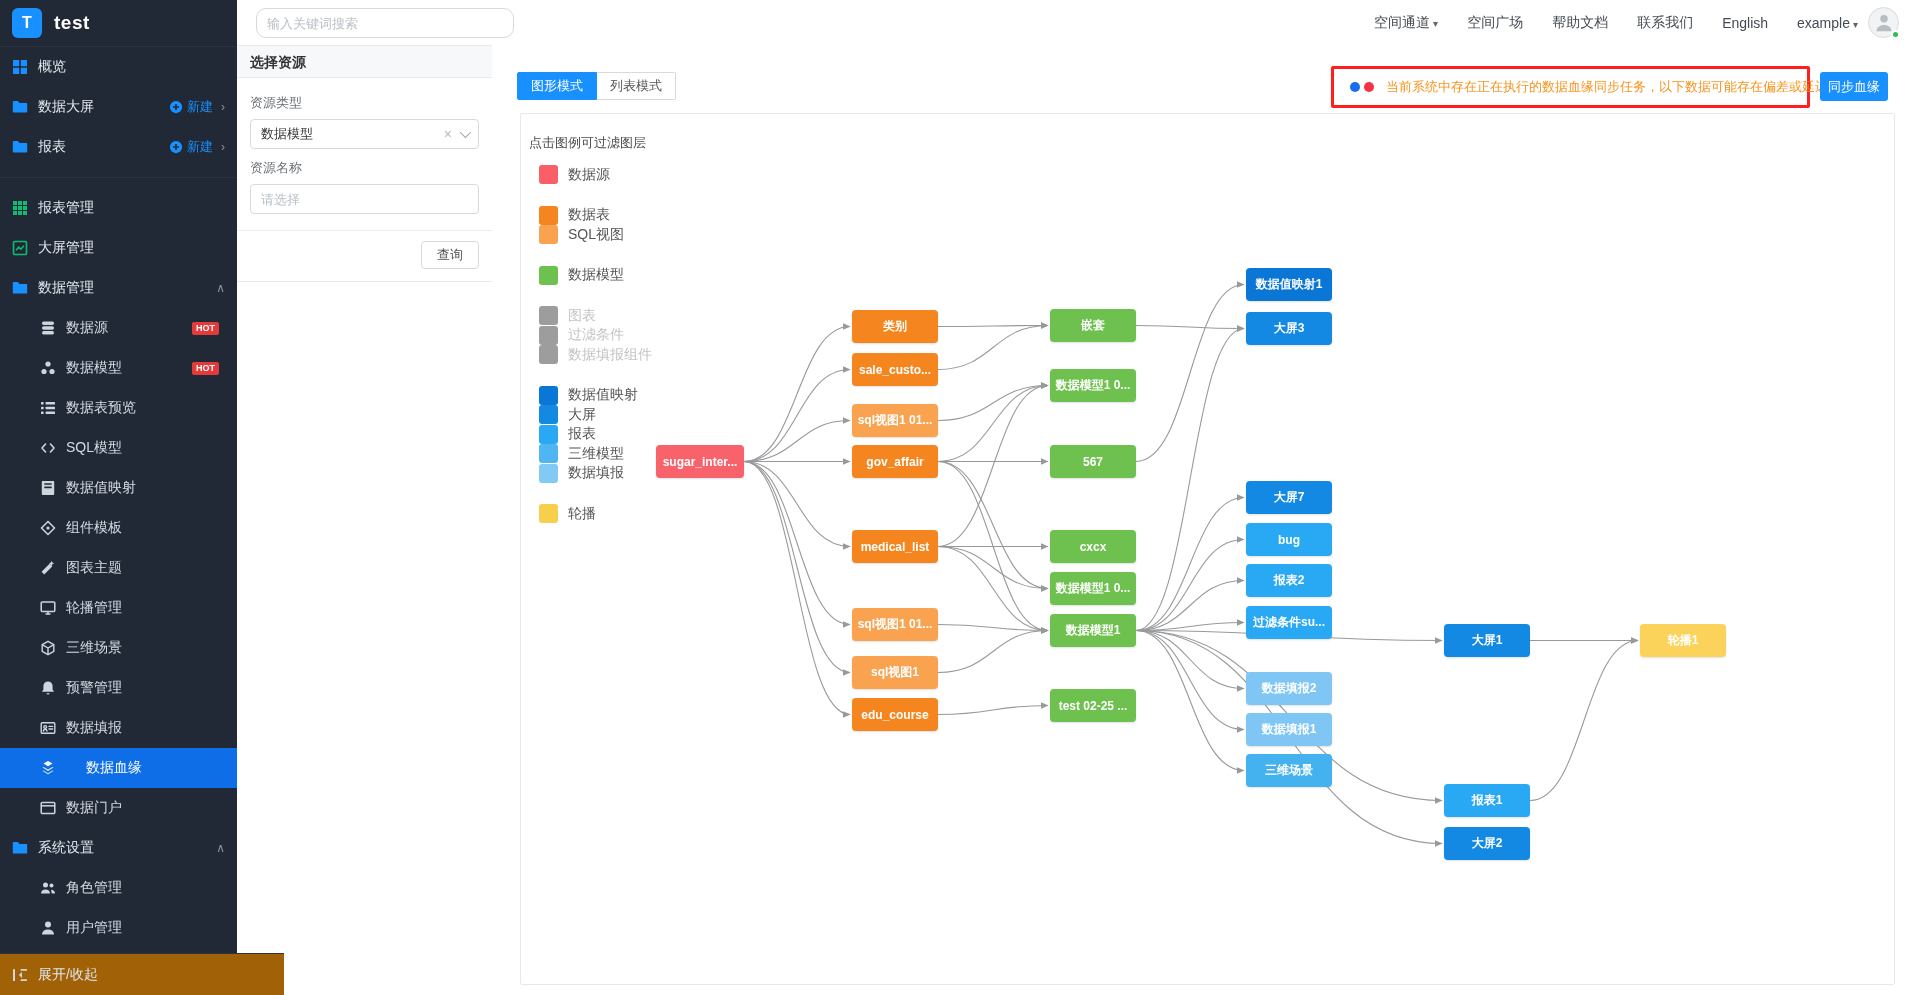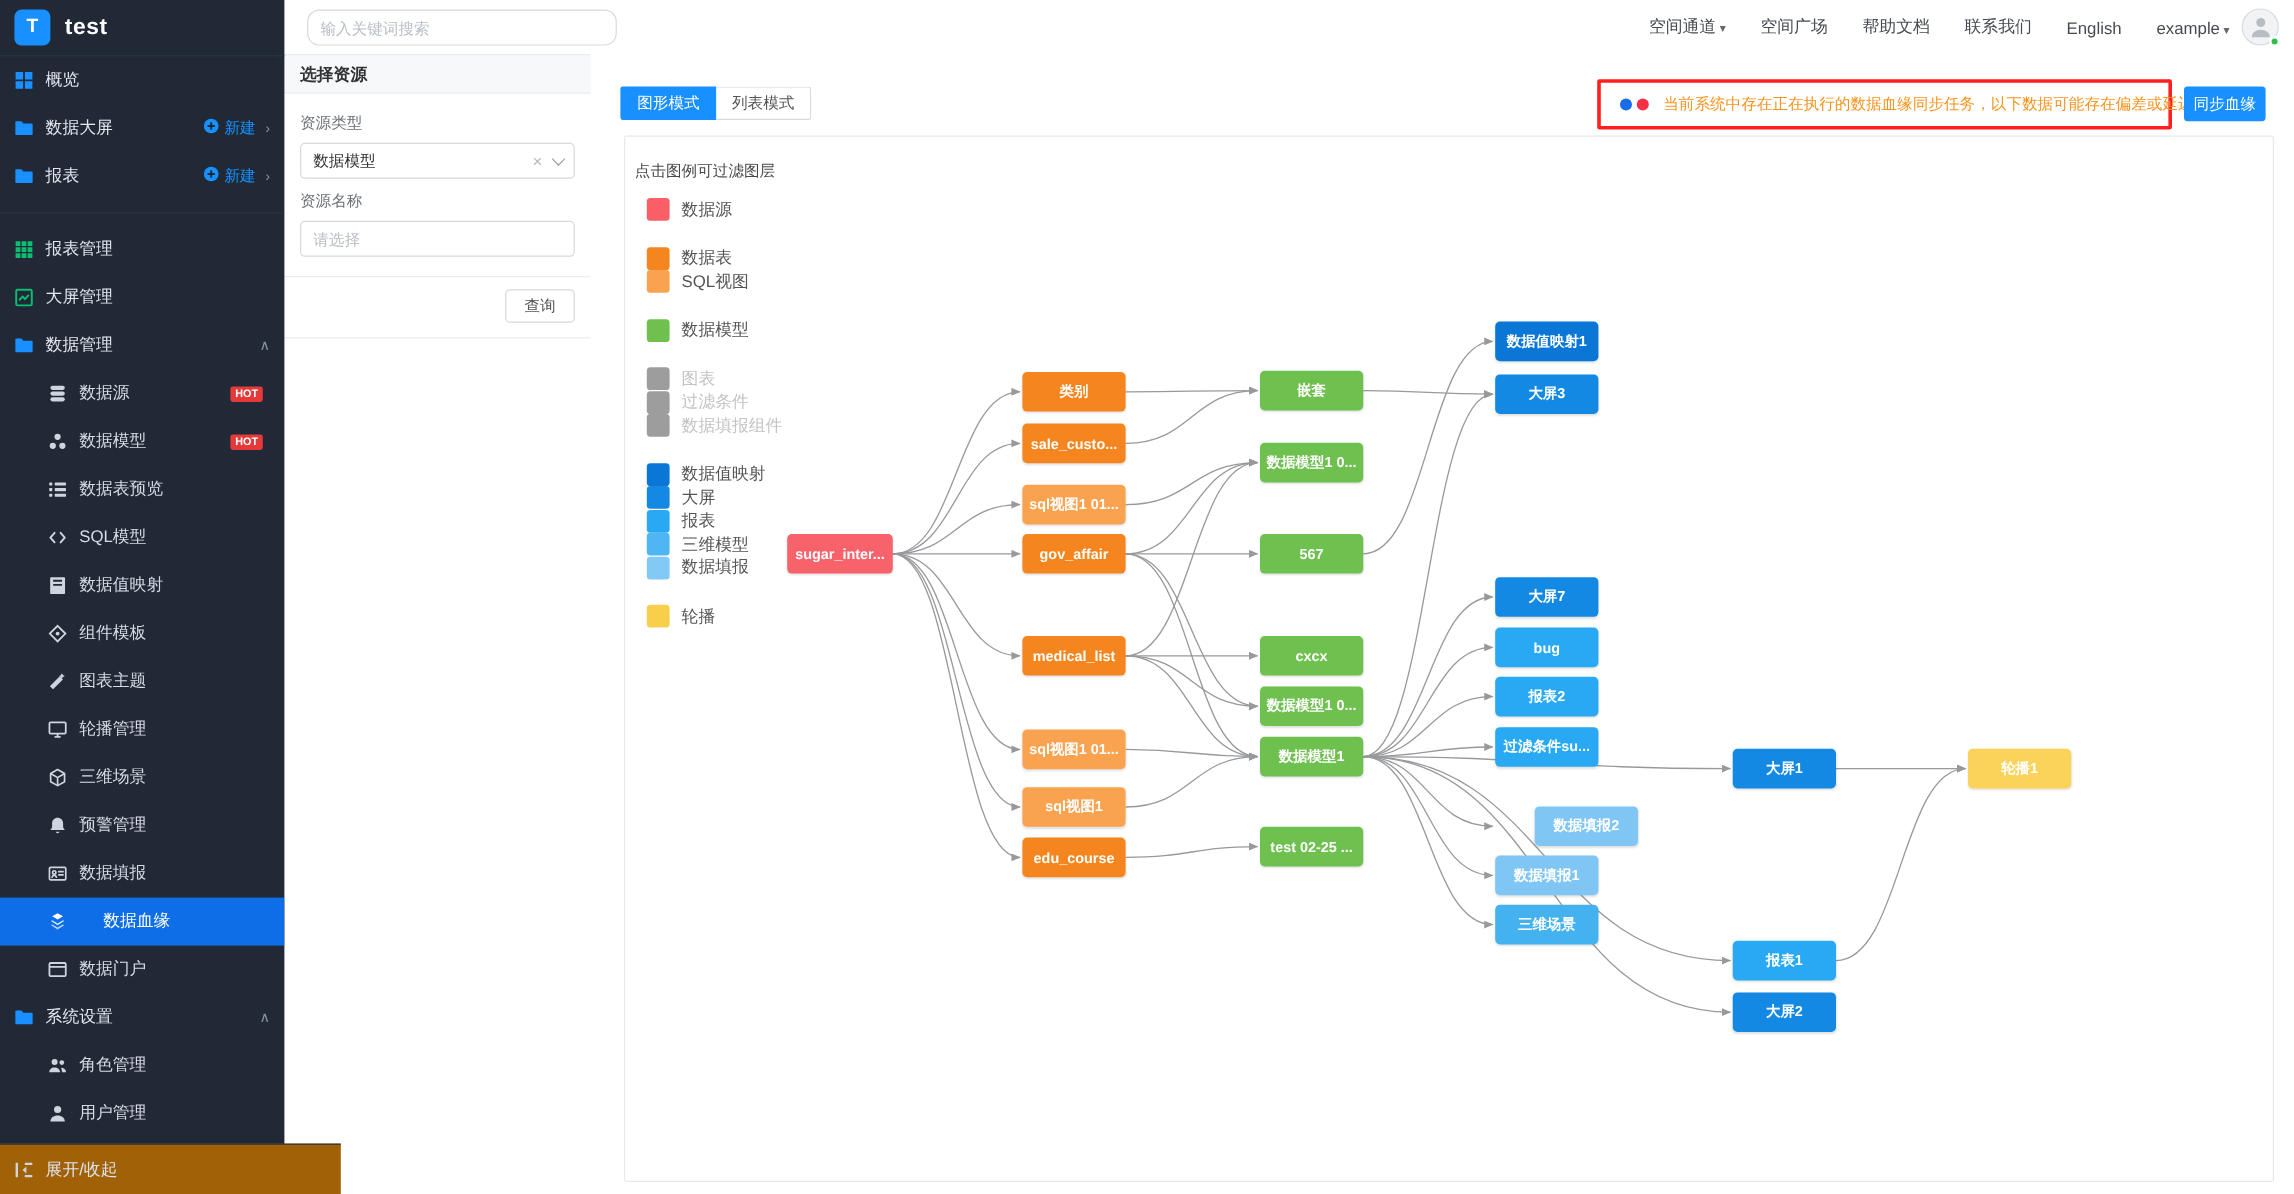--- a/index.html
+++ b/index.html
@@ -17,21 +17,21 @@
   .sb-nav { position:absolute; top:47px; left:0; right:0; bottom:42px; overflow:hidden; }
   .sb-item { height:40px; display:flex; align-items:center; padding:0 12px; font-size:14px;
     cursor:pointer; position:relative; color:#e3e7ee; }
   .sb-item.child { padding-left:40px; color:#d6dbe4; }
   .sb-item.active { background:#0d6ee8; color:#fff;gap:20px; }
   .sb-ico { width:16px; height:16px; display:inline-flex; flex:none; color:#cfd5de; }
   .sb-ico svg { width:16px; height:16px; }
   .sb-label { margin-left:10px; white-space:nowrap; }
   .sb-badge { margin-left:auto; margin-right:6px; background:#e53a3a; color:#fff; font-size:9px;
     font-weight:bold; padding:1px 4px; border-radius:2px; line-height:11px; }
-  .sb-action { margin-left:auto; color:#1890ff; font-size:13px; display:flex; gap:4px; }
+  .sb-action { margin-left:auto; color:#1890ff; font-size:13px; display:flex; align-items:center; gap:4px; }
   .sb-action .plus { width:14px; height:14px; display:inline-flex; }
   .sb-action .plus svg{ width:14px; height:14px; }
   .sb-chev { margin-left:8px; color:#8a93a3; font-size:12px; }
   .sb-chev.solo { margin-left:auto; }
   .sb-divider { border-top:1px solid #2b3442; margin:10px 0; }
   .collapse-row { position:absolute; bottom:0; left:0; width:284px; height:42px;
     border-top:1px solid #2b3442; display:flex; align-items:center; padding:0 12px;
     font-size:14px; color:#dfe4ec; cursor:pointer; background:#a16207; }
 
   
@@ -535,21 +535,21 @@
       <div class="gnode" title="cxcx" style="left: 529px; top: 416px; background: rgb(110, 192, 79);">cxcx</div>
       <div class="gnode" title="数据模型1 0..." style="left: 529px; top: 458px; background: rgb(110, 192, 79);">数据模型1 0...</div>
       <div class="gnode" title="数据模型1" style="left: 529px; top: 500px; background: rgb(110, 192, 79);">数据模型1</div>
       <div class="gnode" title="test 02-25 ..." style="left: 529px; top: 575px; background: rgb(110, 192, 79);">test 02-25 ...</div>
       <div class="gnode" title="数据值映射1" style="left: 725px; top: 154px; background: rgb(10, 119, 215);">数据值映射1</div>
       <div class="gnode" title="大屏3" style="left: 725px; top: 198px; background: rgb(19, 137, 228);">大屏3</div>
       <div class="gnode" title="大屏7" style="left: 725px; top: 367px; background: rgb(19, 137, 228);">大屏7</div>
       <div class="gnode" title="bug" style="left: 725px; top: 409px; background: rgb(41, 169, 244);">bug</div>
       <div class="gnode" title="报表2" style="left: 725px; top: 450px; background: rgb(41, 169, 244);">报表2</div>
       <div class="gnode" title="过滤条件su..." style="left: 725px; top: 492px; background: rgb(41, 169, 244);">过滤条件su...</div>
-      <div class="gnode" title="数据填报2" style="left: 725px; top: 558px; background: rgb(127, 198, 244); margin-left: 33px;">数据填报2</div>
+      <div class="gnode" title="数据填报2" style="left: 725px; top: 558px; background: rgb(127, 198, 244);">数据填报2</div>
       <div class="gnode" title="数据填报1" style="left: 725px; top: 599px; background: rgb(127, 198, 244);">数据填报1</div>
       <div class="gnode" title="三维场景" style="left: 725px; top: 640px; background: rgb(69, 178, 240);">三维场景</div>
       <div class="gnode" title="大屏1" style="left: 923px; top: 510px; background: rgb(19, 137, 228);">大屏1</div>
       <div class="gnode" title="报表1" style="left: 923px; top: 670px; background: rgb(41, 169, 244);">报表1</div>
       <div class="gnode" title="大屏2" style="left: 923px; top: 713px; background: rgb(19, 137, 228);">大屏2</div>
       <div class="gnode" title="轮播1" style="left: 1119px; top: 510px; background: rgb(251, 211, 91);">轮播1</div>
     </div>
 </main>
 
 </body></html>

